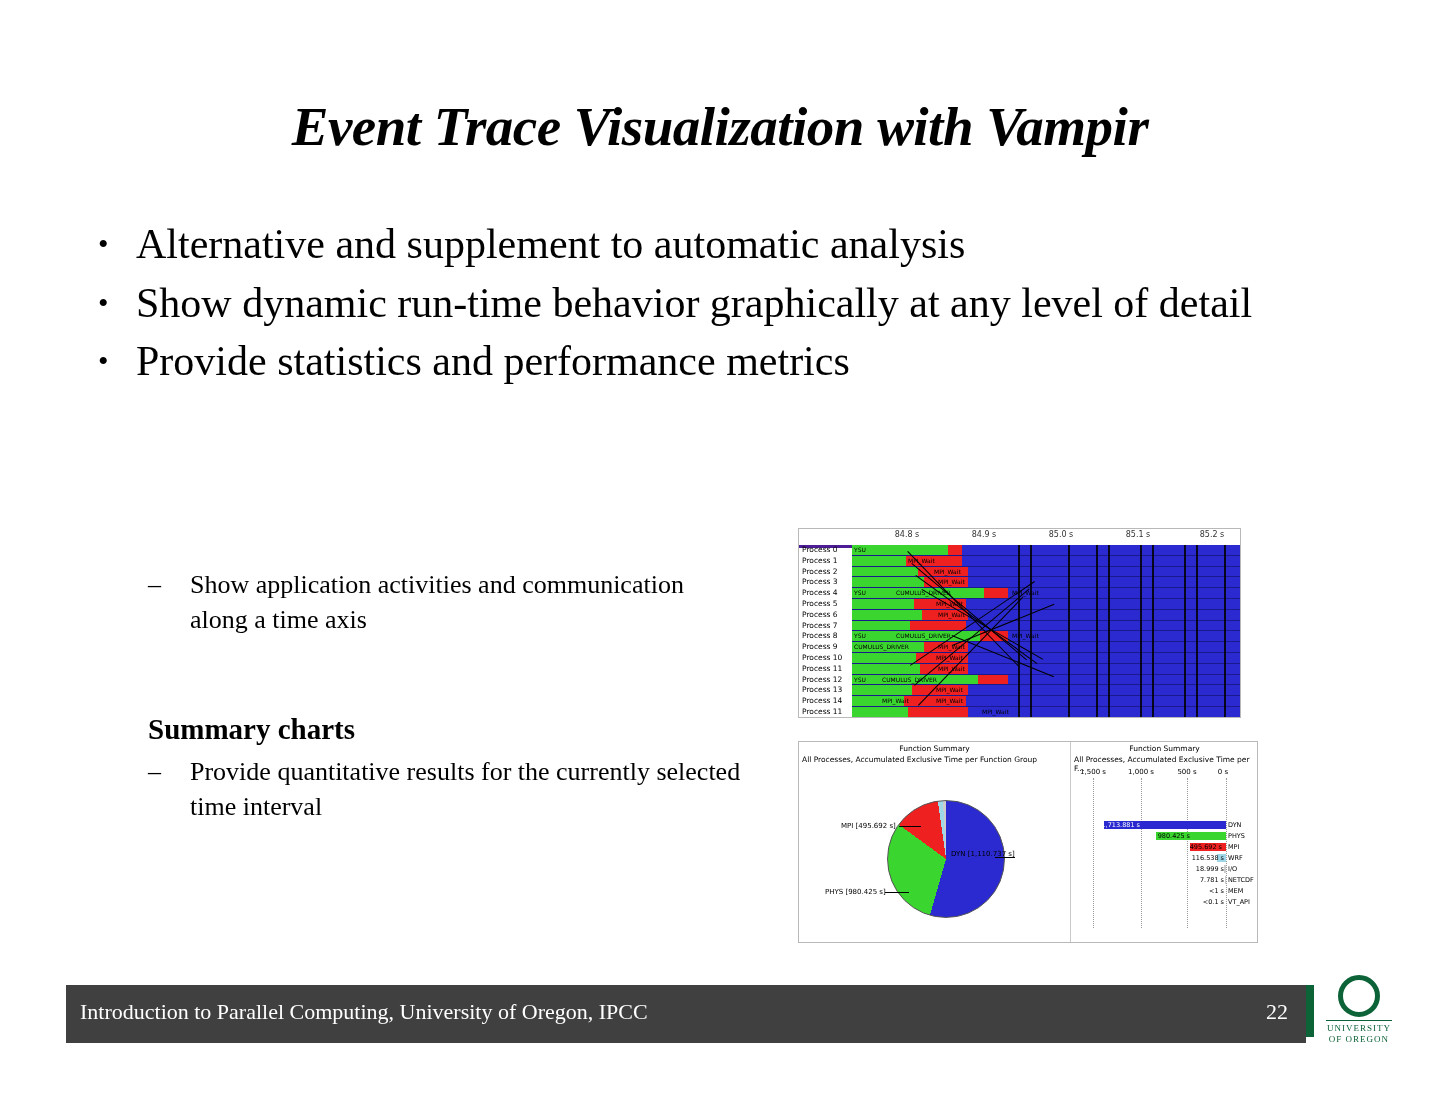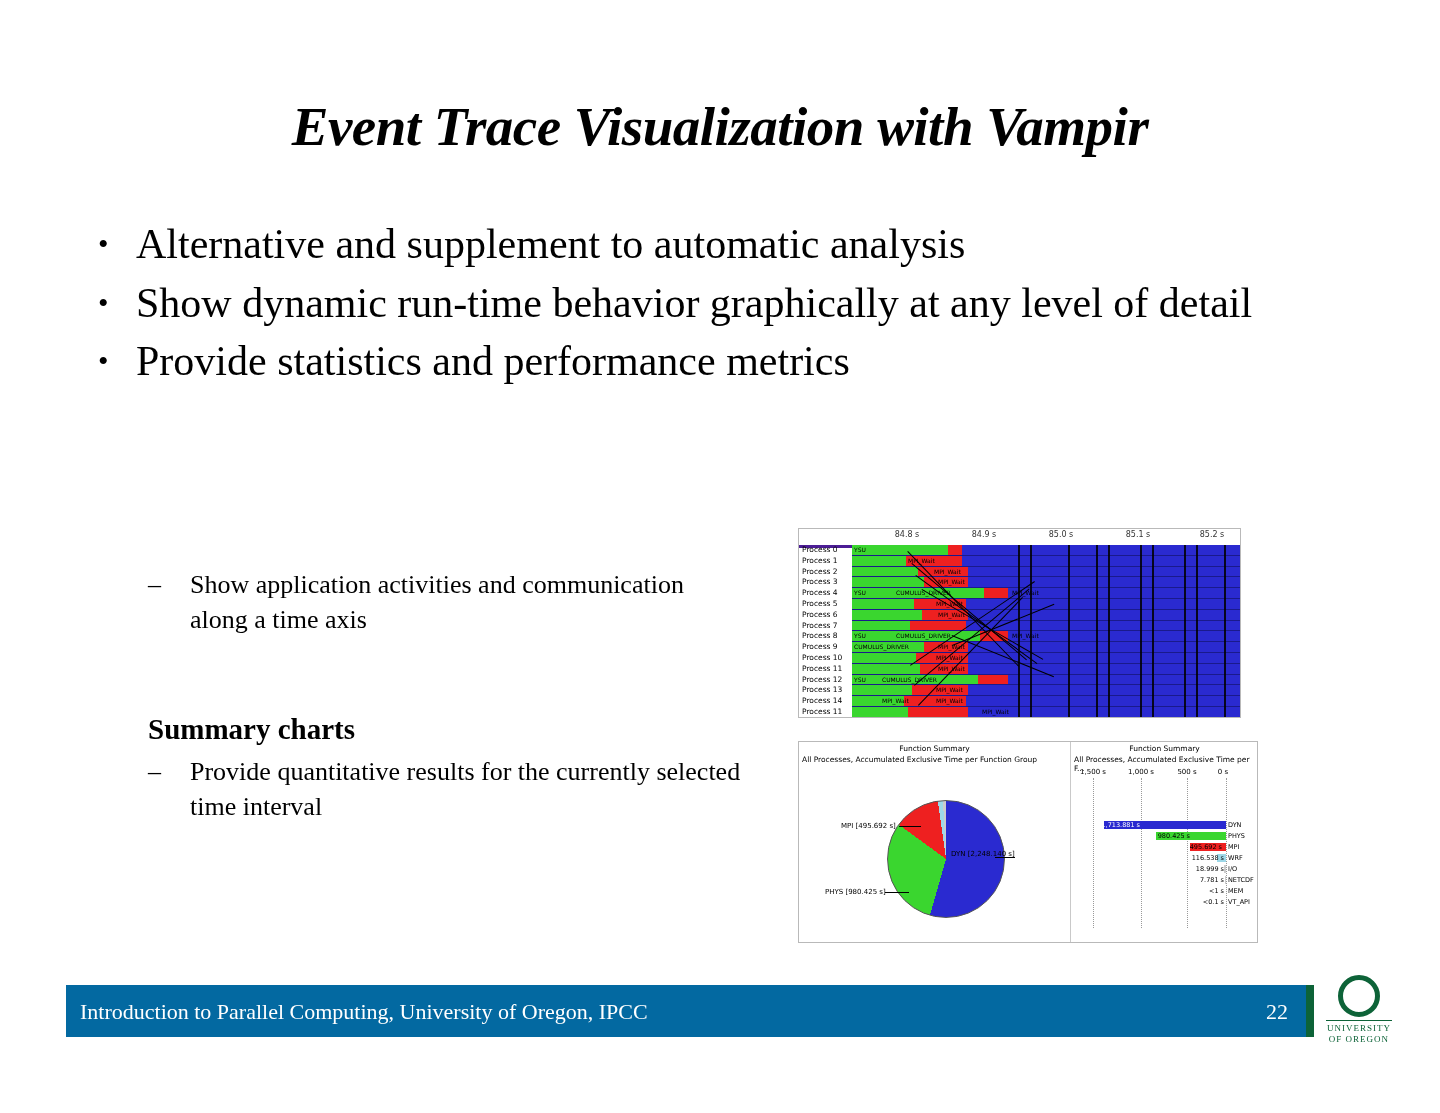--- a/index.html
+++ b/index.html
@@ -302,22 +302,22 @@
     color: #000;
     white-space: nowrap;
   }
 
   
   .footer-bar {
     position: absolute;
     left: 66px;
     top: 985px;
     width: 1240px;
-    height: 52px;
-    background: #0369a1;
+    height: 58px;
+    background: #404040;
   }
   .footer-left {
     position: absolute;
     left: 14px;
     top: 14px;
     font-size: 22px;
     color: #ffffff;
   }
   .footer-center {
     position: absolute;
@@ -567,21 +567,21 @@
 </div>
 
 <div class="fig-summary">
 
   <div class="sum-left">
     <div class="panel-title">Function Summary</div>
     <div class="panel-sub">All Processes, Accumulated Exclusive Time per Function Group</div>
     <div class="pie-wrap">
       <div class="pie"></div>
     </div>
-    <span class="pie-lbl" style="left:152px;top:108px">DYN [2,248.140 s]</span>
+    <span class="pie-lbl" style="left:152px;top:108px">DYN [1,110.737 s]</span>
     <div class="pie-leader" style="left:196px;top:115px;width:20px"></div>
     <span class="pie-lbl" style="left:26px;top:146px">PHYS [980.425 s]</span>
     <div class="pie-leader" style="left:86px;top:150px;width:24px"></div>
     <span class="pie-lbl" style="left:42px;top:80px">MPI [495.692 s]</span>
     <div class="pie-leader" style="left:100px;top:84px;width:22px"></div>
   </div>
 
   <div class="sum-right">
     <div class="panel-title">Function Summary</div>
     <div class="panel-sub">All Processes, Accumulated Exclusive Time per F...</div>

